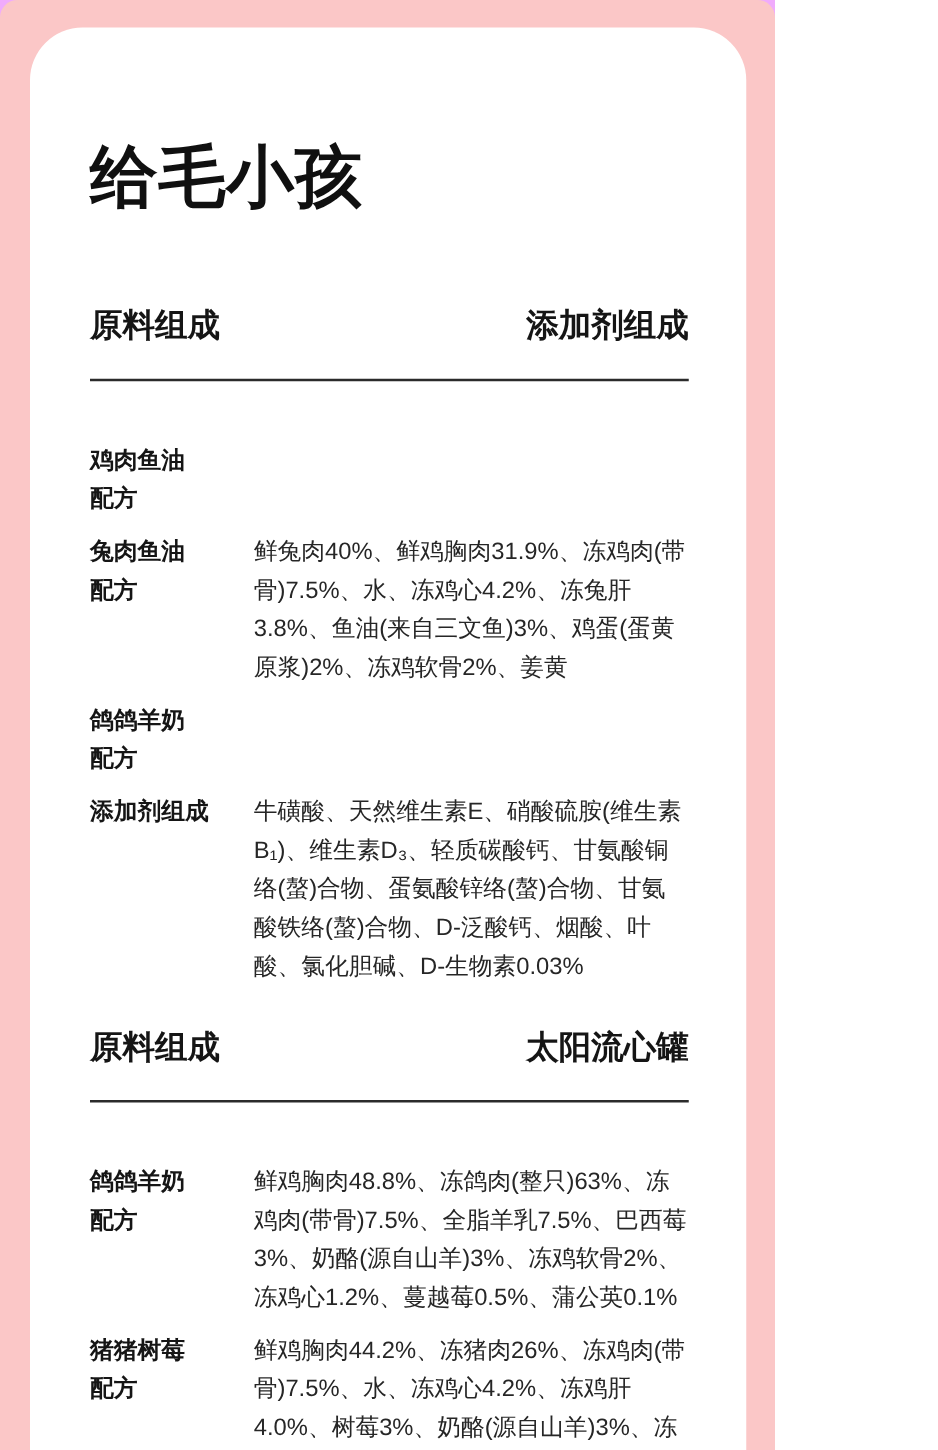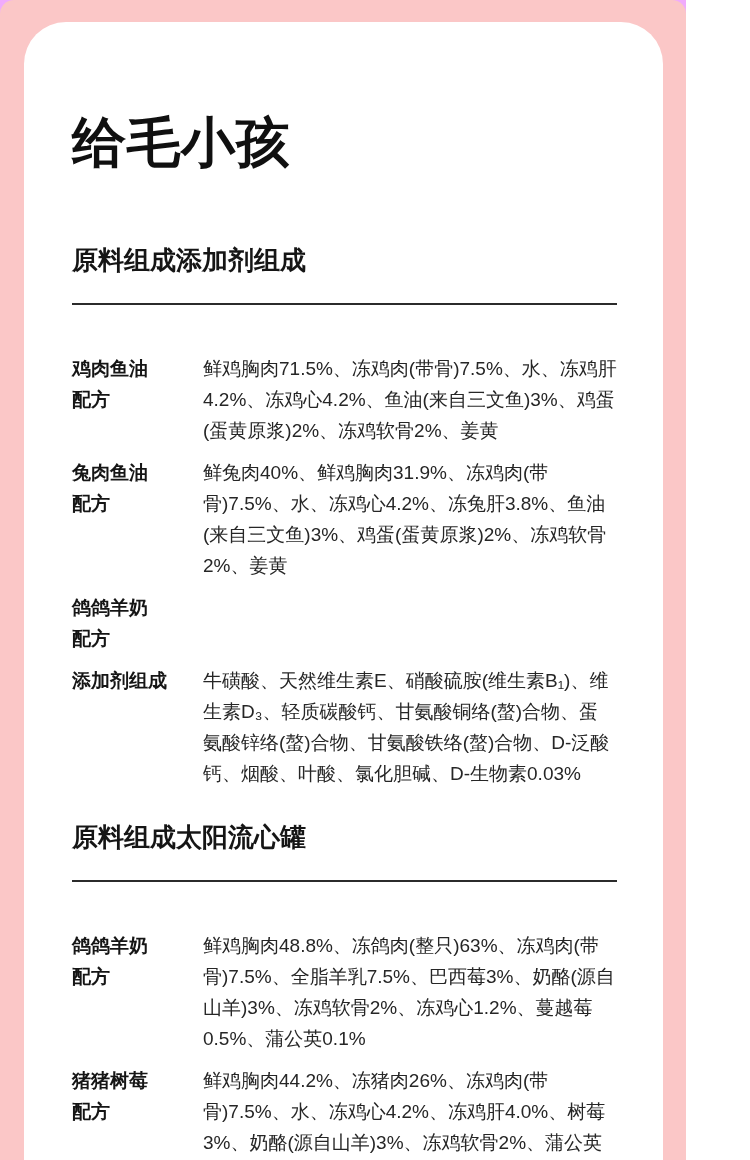--- a/index.html
+++ b/index.html
@@ -4,21 +4,21 @@
 <style>
   * { box-sizing: border-box; }
   html, body { margin: 0; padding: 0; }
   body {
     width: 750px;
     font-family: "Liberation Sans", "DejaVu Sans", sans-serif;
     background: #ffffff;
   }
   .page {
     position: relative;
-    width: 686px;
+    width: 620px;
     height: 1160px;
     overflow: hidden;
     background: #f0abfc;
   }
   .page-bg {
     position: absolute;
     inset: 0;
     background: #FBC7C7;
     border-radius: 14px 14px 0 0;
   }
@@ -36,20 +36,21 @@
   .page-title {
     margin: 83px 0 0 0;
     font-size: 54px;
     line-height: 75px;
     font-weight: 900;
     color: #101010;
     letter-spacing: 0.5px;
   }
   .section-head {
     display: flex;
+    justify-content: space-between;
     align-items: flex-end;
     font-size: 26px;
     line-height: 34px;
     font-weight: 700;
     color: #151515;
   }
   .section-head.first { margin-top: 63px; }
   .section-head.second { margin-top: 31px; }
   .divider {
     height: 0;
@@ -94,21 +95,20 @@
     <div class="section-head first">
       <span>原料组成</span>
       <span>添加剂组成</span>
     </div>
     <div class="divider"></div>
 
     <div class="rows">
       <div class="row">
         <div class="row-label">鸡肉鱼油
 配方</div>
-        <div class="row-text">鲜鸡胸肉71.5%、冻鸡肉(带骨)7.5%、水、冻鸡肝4.2%、冻鸡心4.2%、鱼油(来自三文鱼)3%、鸡蛋(蛋黄原浆)2%、冻鸡软骨2%、姜黄</div>
       </div>
       <div class="row">
         <div class="row-label">兔肉鱼油
 配方</div>
         <div class="row-text">鲜兔肉40%、鲜鸡胸肉31.9%、冻鸡肉(带骨)7.5%、水、冻鸡心4.2%、冻兔肝3.8%、鱼油(来自三文鱼)3%、鸡蛋(蛋黄原浆)2%、冻鸡软骨2%、姜黄</div>
       </div>
       <div class="row">
         <div class="row-label">鸽鸽羊奶
 配方</div>
       </div>

